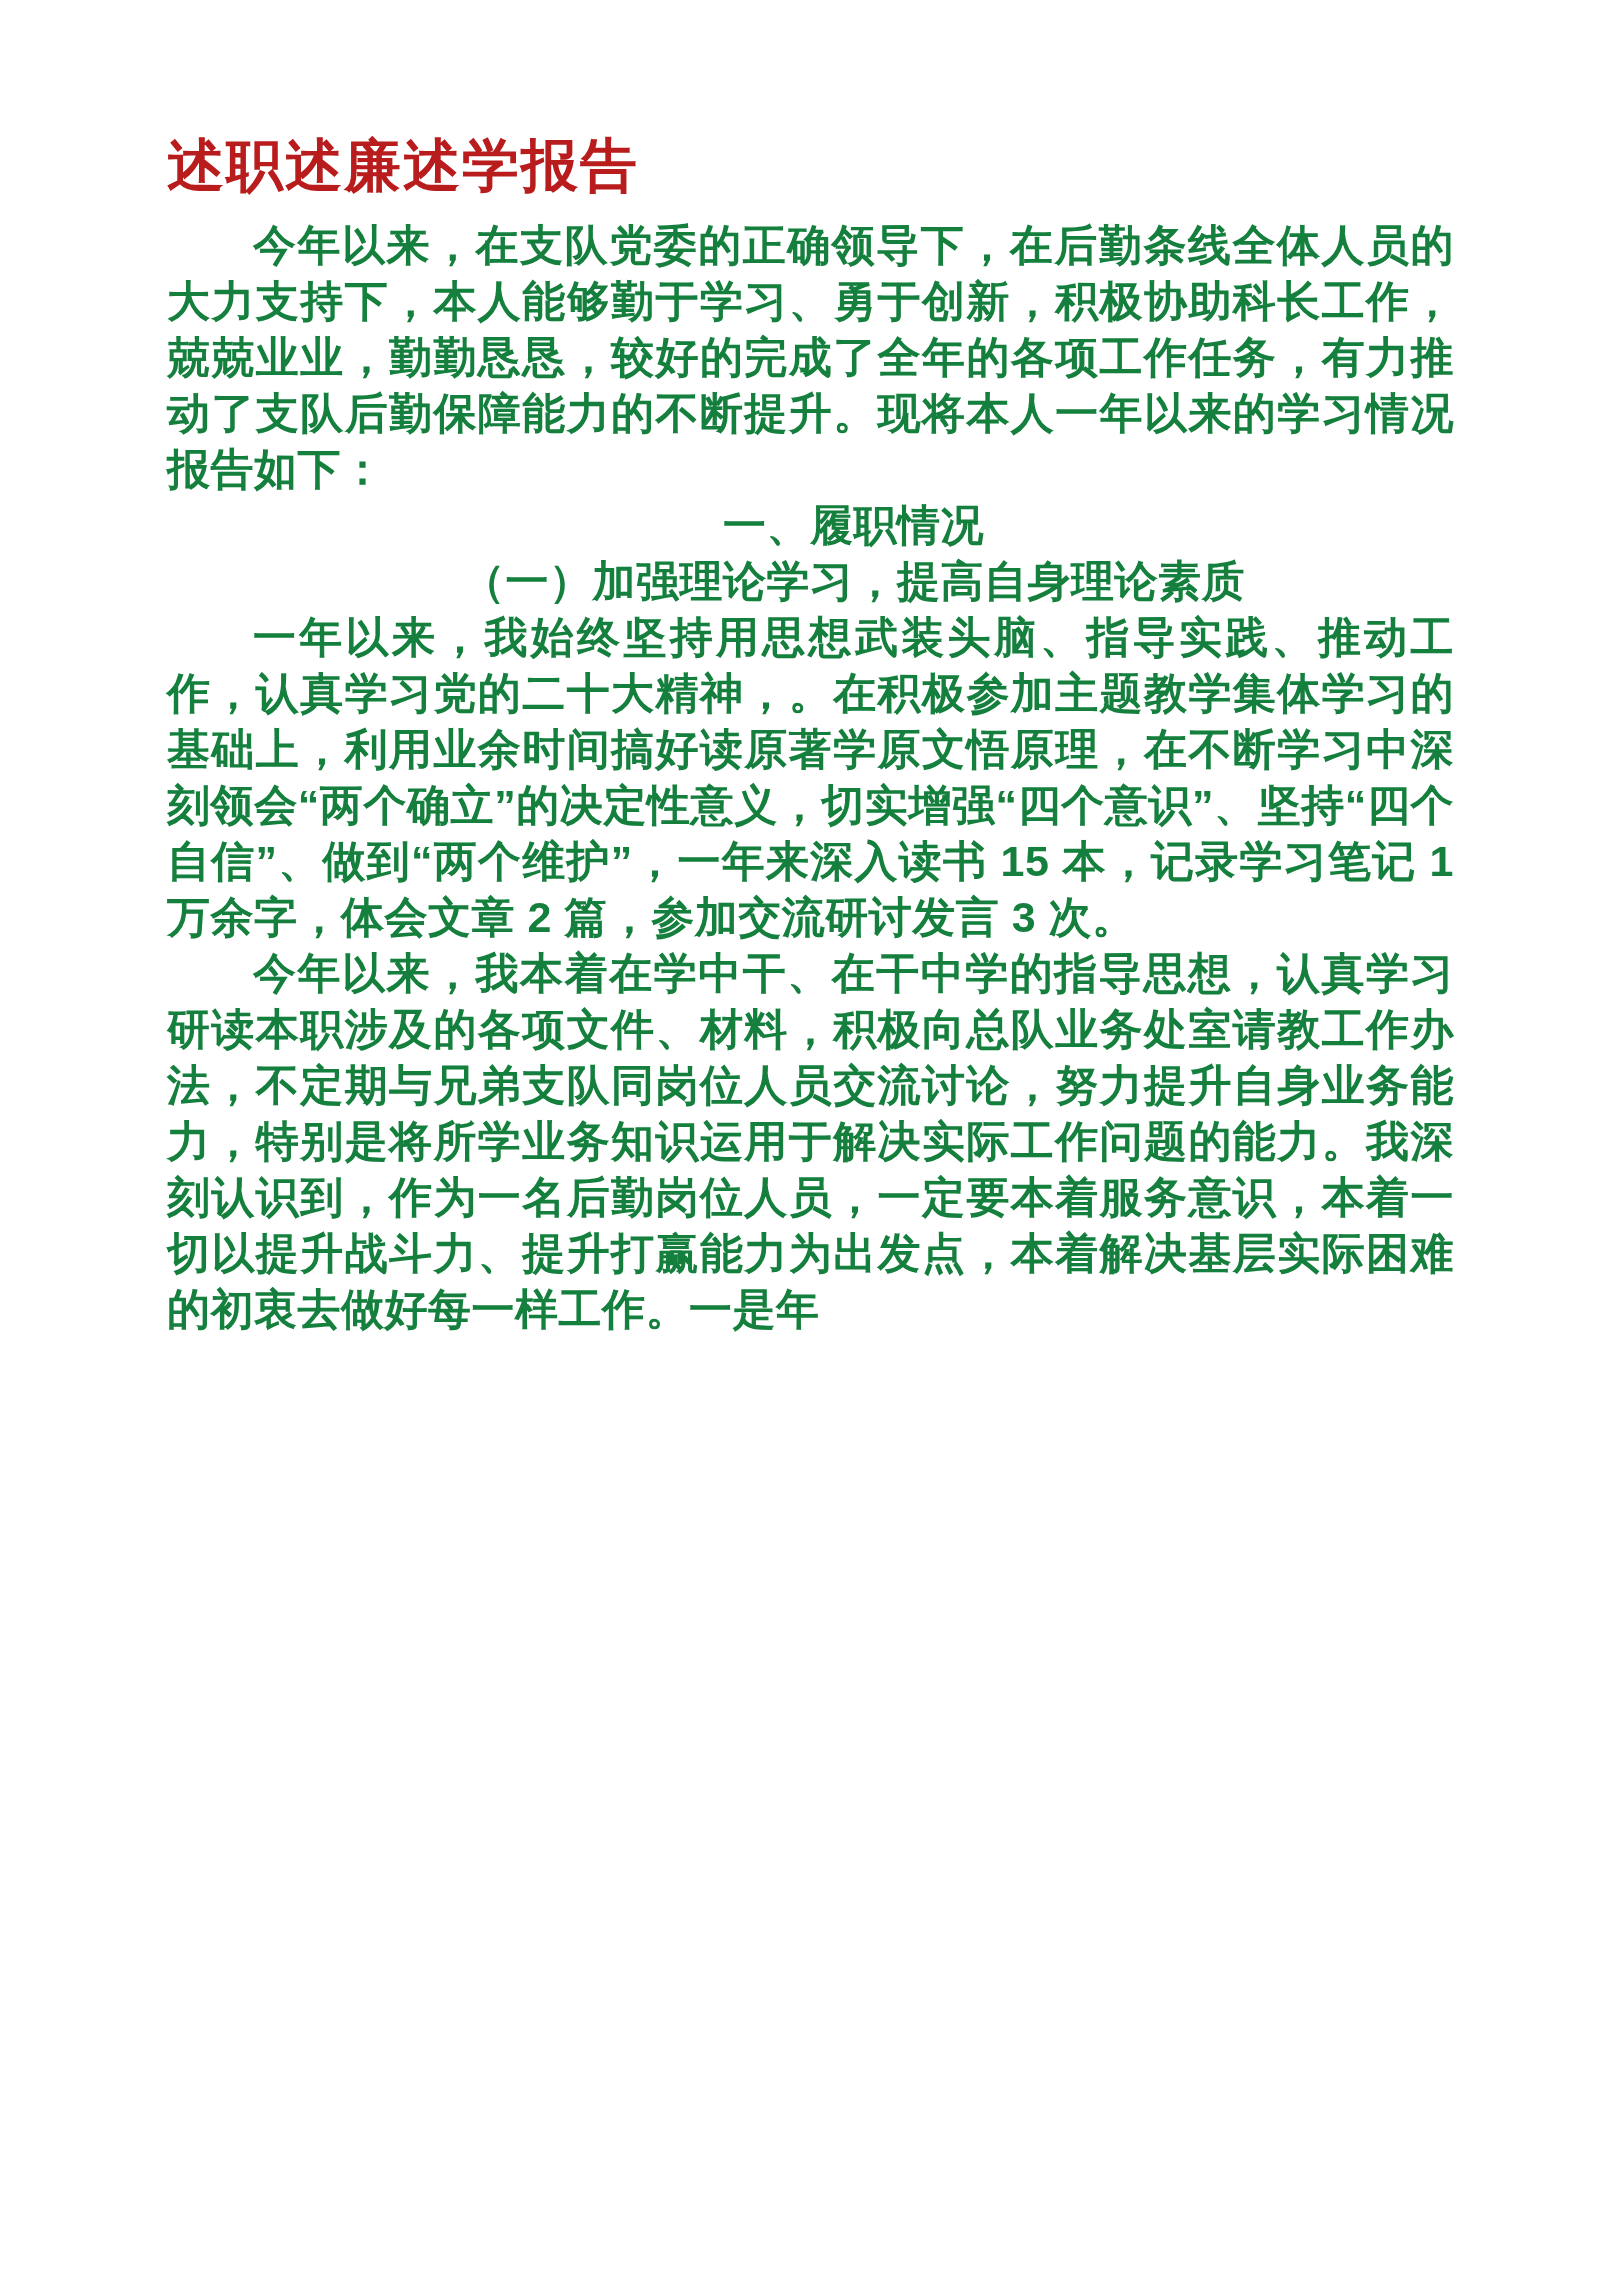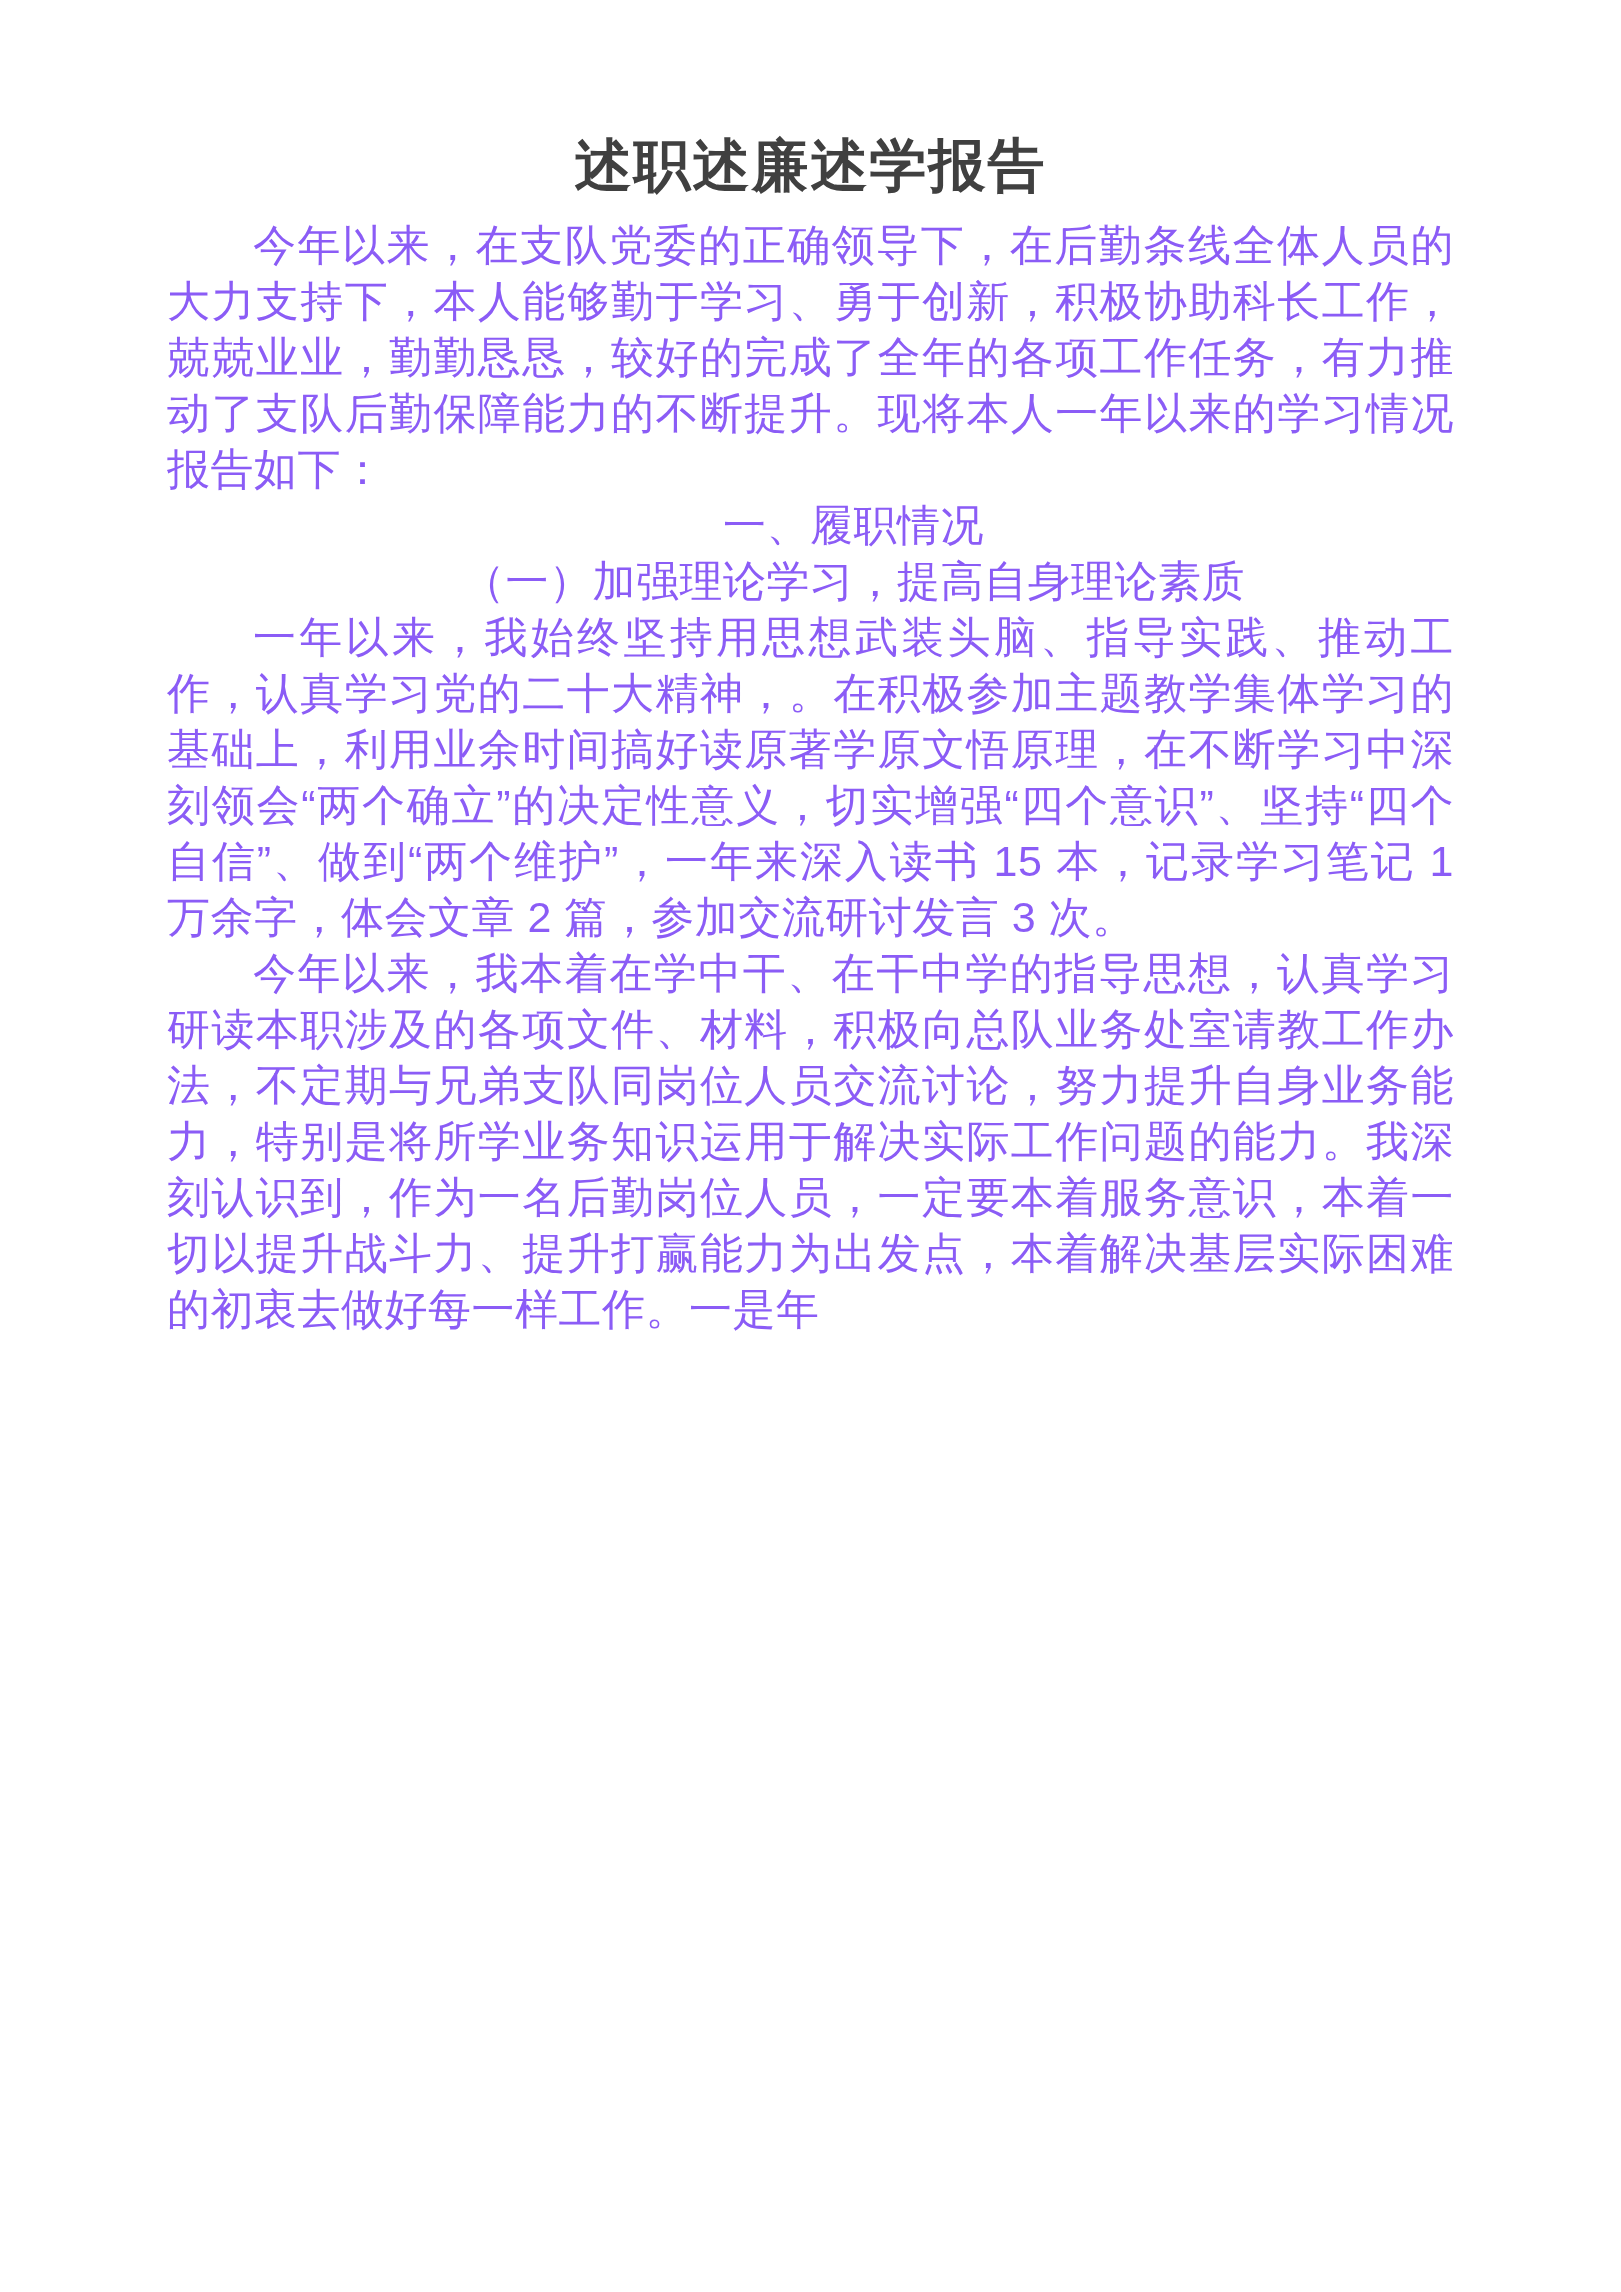--- a/index.html
+++ b/index.html
@@ -13,37 +13,37 @@
     height: 2293px;
     box-sizing: border-box;
     background: #ffffff;
     color: #111111;
     padding: 127px 167px 0 167px;
     font-family: "Liberation Sans", sans-serif;
     overflow: hidden;
   }
   .doc-title {
     margin: 0 0 13.7px 0;
-    text-align: center;
     font-size: 57px;
     font-weight: 700;
     line-height: 76px;
     letter-spacing: 2px;
-    color: #404040;
+    color: #b91c1c;
   }
   .block {
     margin: 0;
     font-size: 43px;
     line-height: 56px;
     text-align: justify;
     text-justify: inter-ideograph;
     text-indent: 2em;
     letter-spacing: 0.5px;
-    color: #8b5cf6;
+    color: #15803d;
     word-break: break-all;
+    font-weight: bold;
   }
   .heading1, .heading2 {
     text-align: center;
   }
 </style>
 </head>
 <body>
 
 <div class="page">
   <h1 class="doc-title">述职述廉述学报告</h1>

